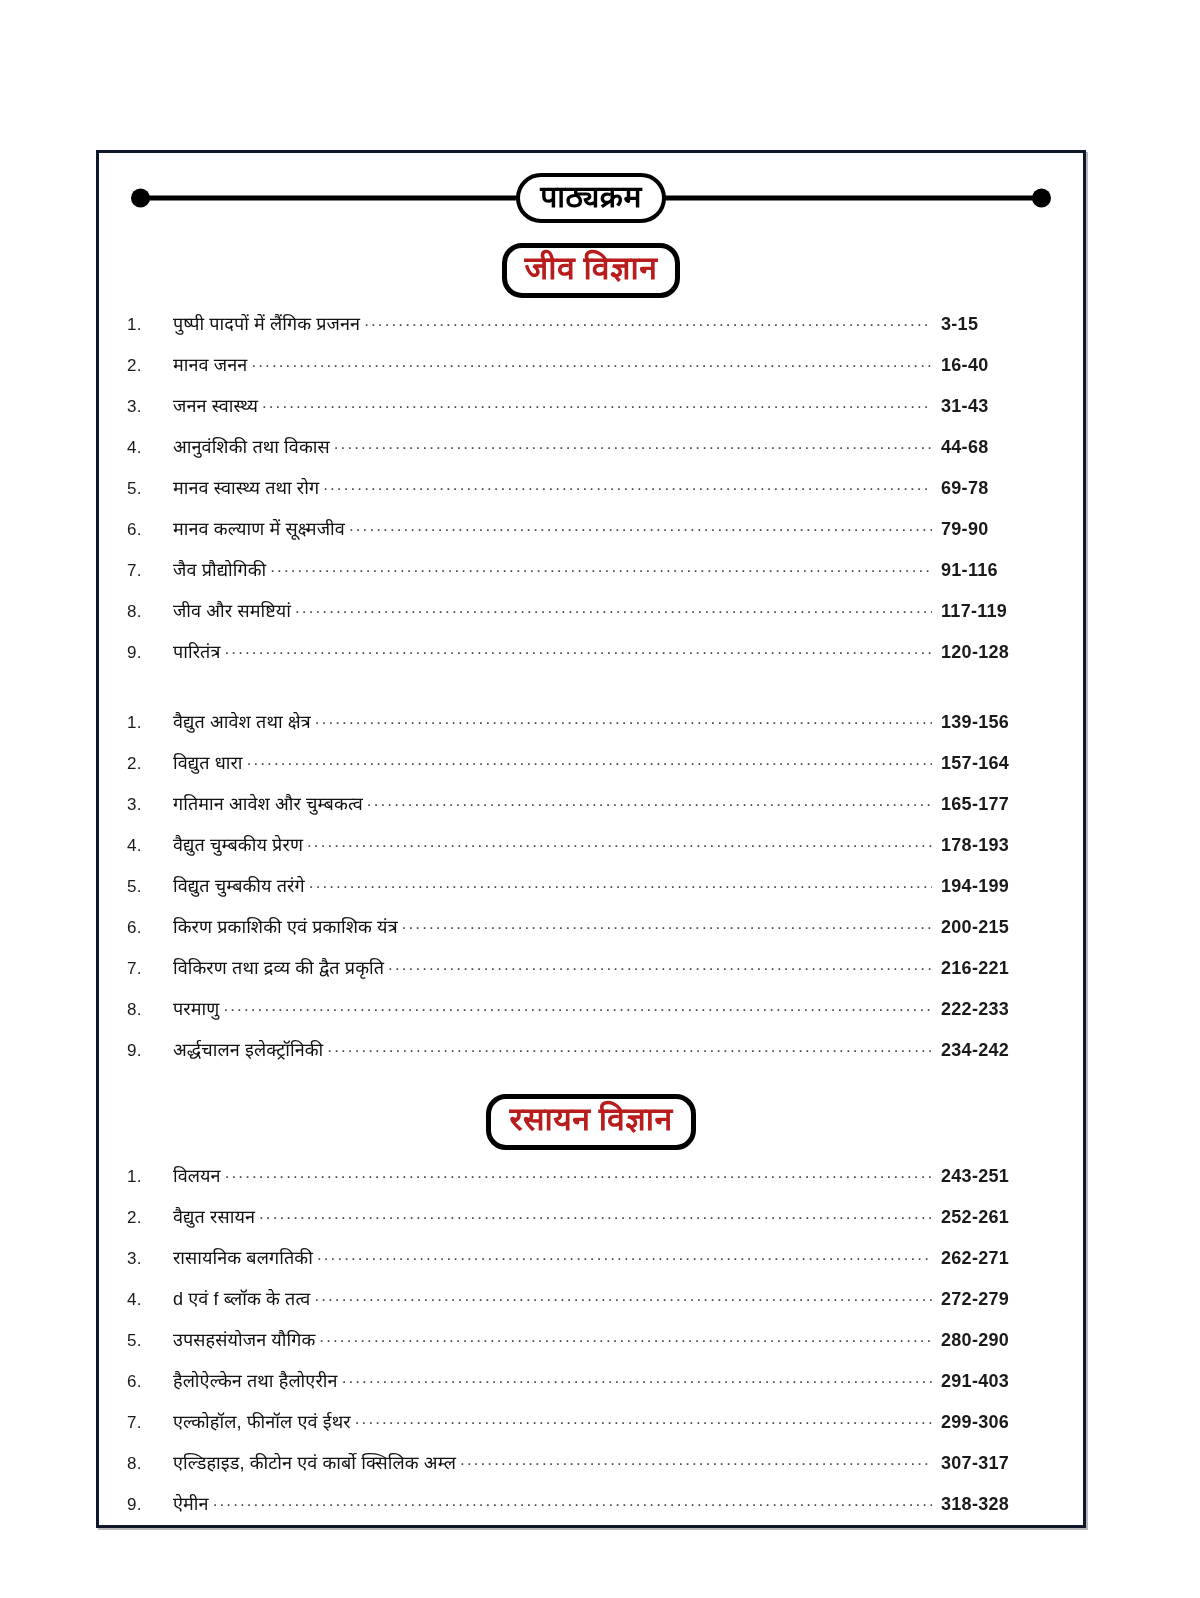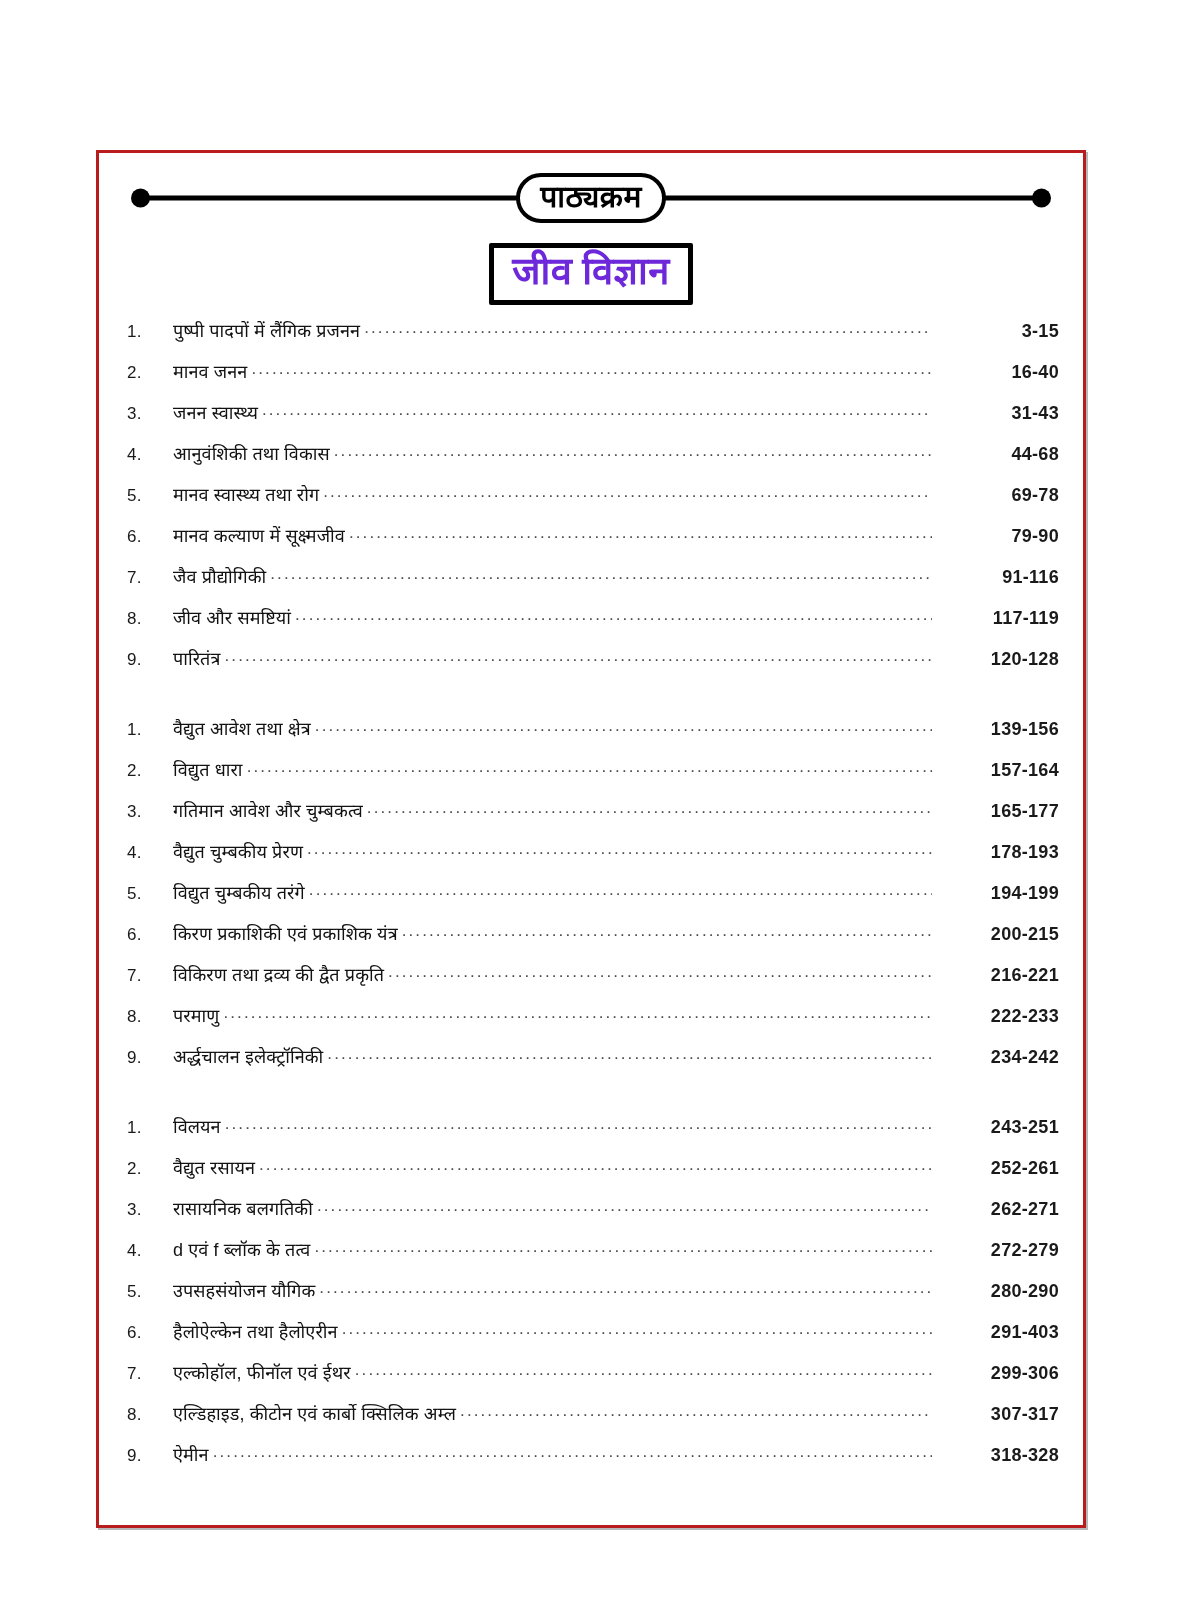--- a/index.html
+++ b/index.html
@@ -15,21 +15,21 @@
     position: relative;
   }
 
   
   .page-frame {
     position: absolute;
     left: 96px;
     top: 150px;
     width: 990px;
     height: 1378px;
-    border: 3px solid #b91c1c;
+    border: 3px solid #0f172a;
     background: #ffffff;
     box-sizing: border-box;
     box-shadow: 2px 2px 0 0 #b8b8b8;
   }
 
   .page-inner {
     position: relative;
     width: 100%;
     height: 100%;
     box-sizing: border-box;
@@ -86,28 +86,28 @@
   
   .section-head-wrap {
     display: flex;
     justify-content: center;
     align-items: center;
   }
   .section-head {
     display: inline-block;
     background: #ffffff;
     border: 5px solid #000000;
-    border-radius: 2px;
+    border-radius: 20px;
     padding: 2px 18px 7px;
     font-family: "Liberation Serif", "DejaVu Serif", serif;
     font-weight: bold;
-    font-size: 38px;
+    font-size: 32px;
     line-height: 1.14;
     letter-spacing: 0.4px;
-    color: #6d28d9;
+    color: #b91c1c;
     white-space: nowrap;
     box-shadow: 0 0 0 2px #ffffff inset;
   }
 
   .section-block { width: 100%; }
 
   .sec-gap-bio   { height: 14px; }
   .sec-gap-phy   { height: 16px; }
   .sec-gap-chem  { height: 16px; }
   .after-head-gap { height: 13px; }
@@ -153,21 +153,21 @@
     position: absolute;
     left: 0;
     bottom: -1px;
     white-space: nowrap;
     font-size: 17px;
     letter-spacing: 2.1px;
     color: #4a4a4a;
   }
   .toc-pages {
     flex: 0 0 118px;
-    text-align: right;
+    text-align: left;
     font-size: 18px;
     font-weight: bold;
     color: #1a1a1a;
     letter-spacing: 0.3px;
     padding-left: 4px;
   }
 </style>
 </head>
 <body>
 
@@ -301,20 +301,23 @@
           <span class="toc-num">9.</span>
           <span class="toc-title">अर्द्धचालन  इलेक्ट्रॉनिकी</span>
           <span class="toc-leader"></span>
           <span class="toc-pages">234-242</span>
         </li>
       </ul>
     </div>
 
     <div class="section-block">
       <div class="sec-gap-chem"></div>
+      <div class="section-head-wrap">
+        <div class="section-head">रसायन विज्ञान</div>
+      </div>
       <div class="after-head-gap"></div>
       <ul class="toc-list">
         <li class="toc-row">
           <span class="toc-num">1.</span>
           <span class="toc-title">विलयन</span>
           <span class="toc-leader"></span>
           <span class="toc-pages">243-251</span>
         </li>
         <li class="toc-row">
           <span class="toc-num">2.</span>

